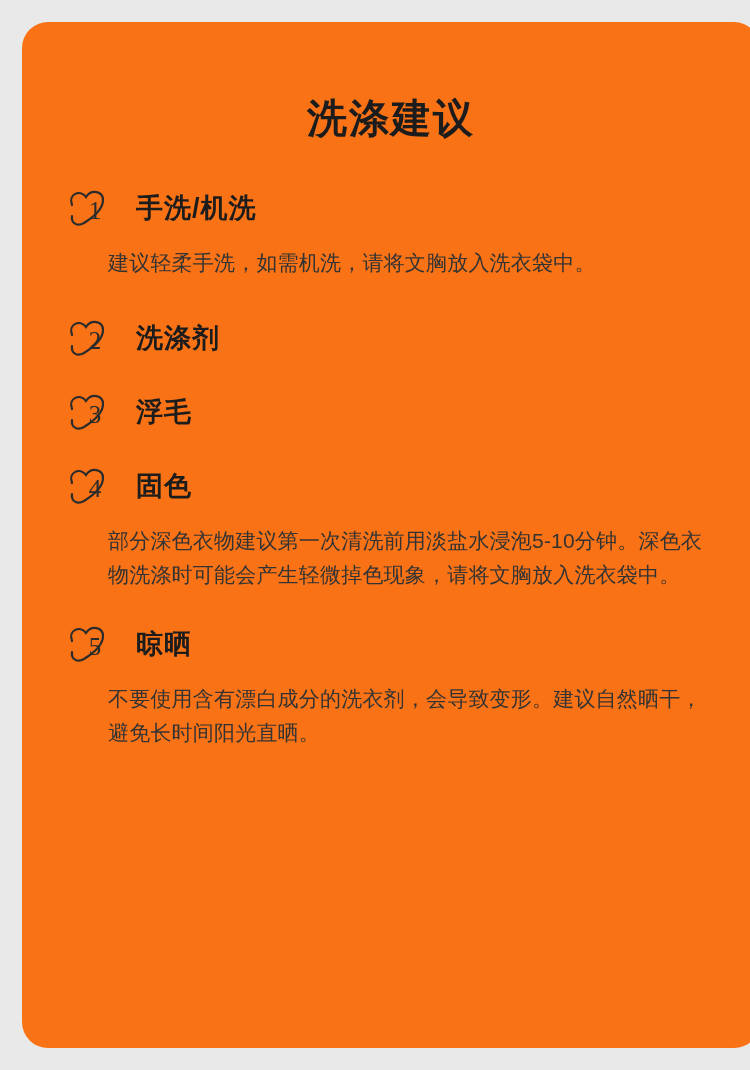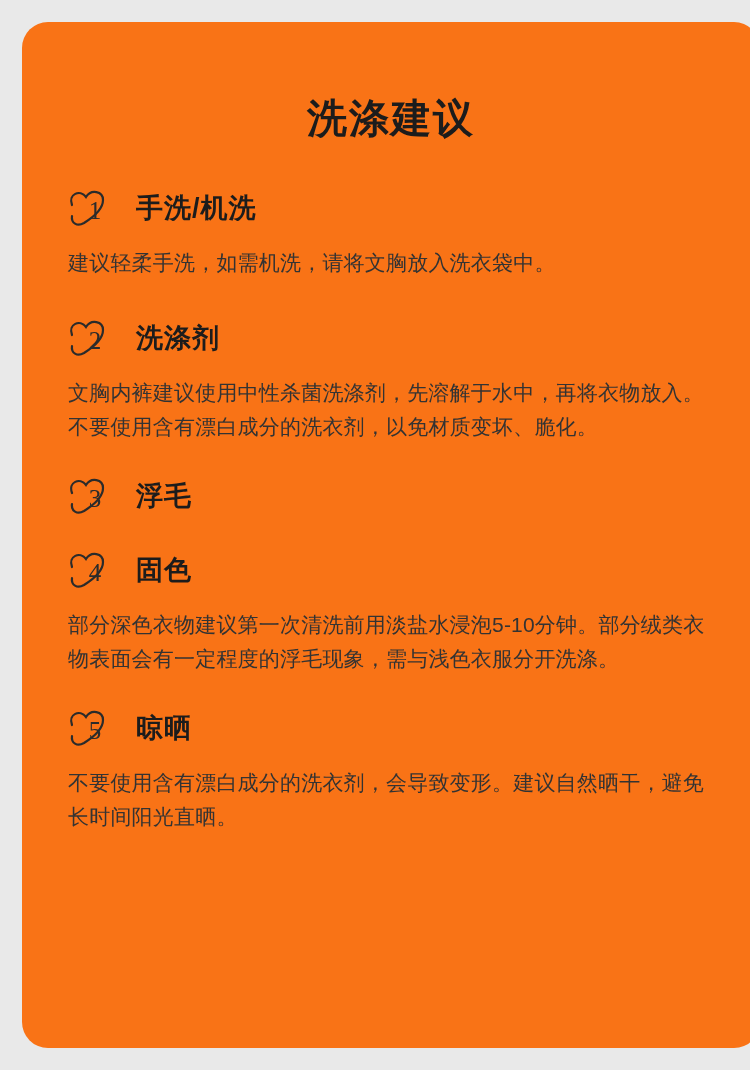--- a/index.html
+++ b/index.html
@@ -73,20 +73,21 @@
     font-weight: bold;
     color: #1c1c1c;
     letter-spacing: 1px;
   }
   .sec-body {
     font-size: 21px;
     color: #333333;
     line-height: 1.62;
     letter-spacing: 0.2px;
     padding-left: 2px;
+    margin-left: 40px;
   }
   
   .section.s1 { margin-bottom: 36px; }
   .section.s2 { margin-bottom: 30px; }
   .section.s3 { margin-bottom: 30px; }
   .section.s4 { margin-bottom: 30px; }
   .section.s5 { margin-bottom: 0; }
   .s1 .sec-head, .s2 .sec-head, .s3 .sec-head, .s4 .sec-head, .s5 .sec-head {
     margin-bottom: 16px;
   }
@@ -116,21 +117,20 @@
     <div class="section s2">
       <div class="sec-head">
         <div class="badge">
           <svg width="58" height="44" viewBox="0 0 58 44" fill="none" aria-hidden="true">
             <path d="M6 19 C2 8, 14 3, 20 11 C25 3, 37 5, 37 14 C37 24, 26 32, 18 37 C11 41, 5 37, 6 30" stroke="#2b2b2b" stroke-width="2.2" fill="none" stroke-linecap="round"></path>
           </svg>
           <span class="num">2</span>
         </div>
         <div class="sec-title">洗涤剂</div>
       </div>
-      <div class="sec-body">文胸内裤建议使用中性杀菌洗涤剂，先溶解于水中，再将衣物放入。不要使用含有漂白成分的洗衣剂，以免材质变坏、脆化。</div>
     </div>
 
     <div class="section s3">
       <div class="sec-head">
         <div class="badge">
           <svg width="58" height="44" viewBox="0 0 58 44" fill="none" aria-hidden="true">
             <path d="M6 19 C2 8, 14 3, 20 11 C25 3, 37 5, 37 14 C37 24, 26 32, 18 37 C11 41, 5 37, 6 30" stroke="#2b2b2b" stroke-width="2.2" fill="none" stroke-linecap="round"></path>
           </svg>
           <span class="num">3</span>
         </div>
@@ -141,21 +141,21 @@
     <div class="section s4">
       <div class="sec-head">
         <div class="badge">
           <svg width="58" height="44" viewBox="0 0 58 44" fill="none" aria-hidden="true">
             <path d="M6 19 C2 8, 14 3, 20 11 C25 3, 37 5, 37 14 C37 24, 26 32, 18 37 C11 41, 5 37, 6 30" stroke="#2b2b2b" stroke-width="2.2" fill="none" stroke-linecap="round"></path>
           </svg>
           <span class="num">4</span>
         </div>
         <div class="sec-title">固色</div>
       </div>
-      <div class="sec-body">部分深色衣物建议第一次清洗前用淡盐水浸泡5-10分钟。部分绒类衣物表面会有一定程度的浮毛现象，需与浅色衣服分开洗涤。</div>
+      <div class="sec-body">部分深色衣物建议第一次清洗前用淡盐水浸泡5-10分钟。深色衣物洗涤时可能会产生轻微掉色现象，请将文胸放入洗衣袋中。</div>
     </div>
 
     <div class="section s5">
       <div class="sec-head">
         <div class="badge">
           <svg width="58" height="44" viewBox="0 0 58 44" fill="none" aria-hidden="true">
             <path d="M6 19 C2 8, 14 3, 20 11 C25 3, 37 5, 37 14 C37 24, 26 32, 18 37 C11 41, 5 37, 6 30" stroke="#2b2b2b" stroke-width="2.2" fill="none" stroke-linecap="round"></path>
           </svg>
           <span class="num">5</span>
         </div>

